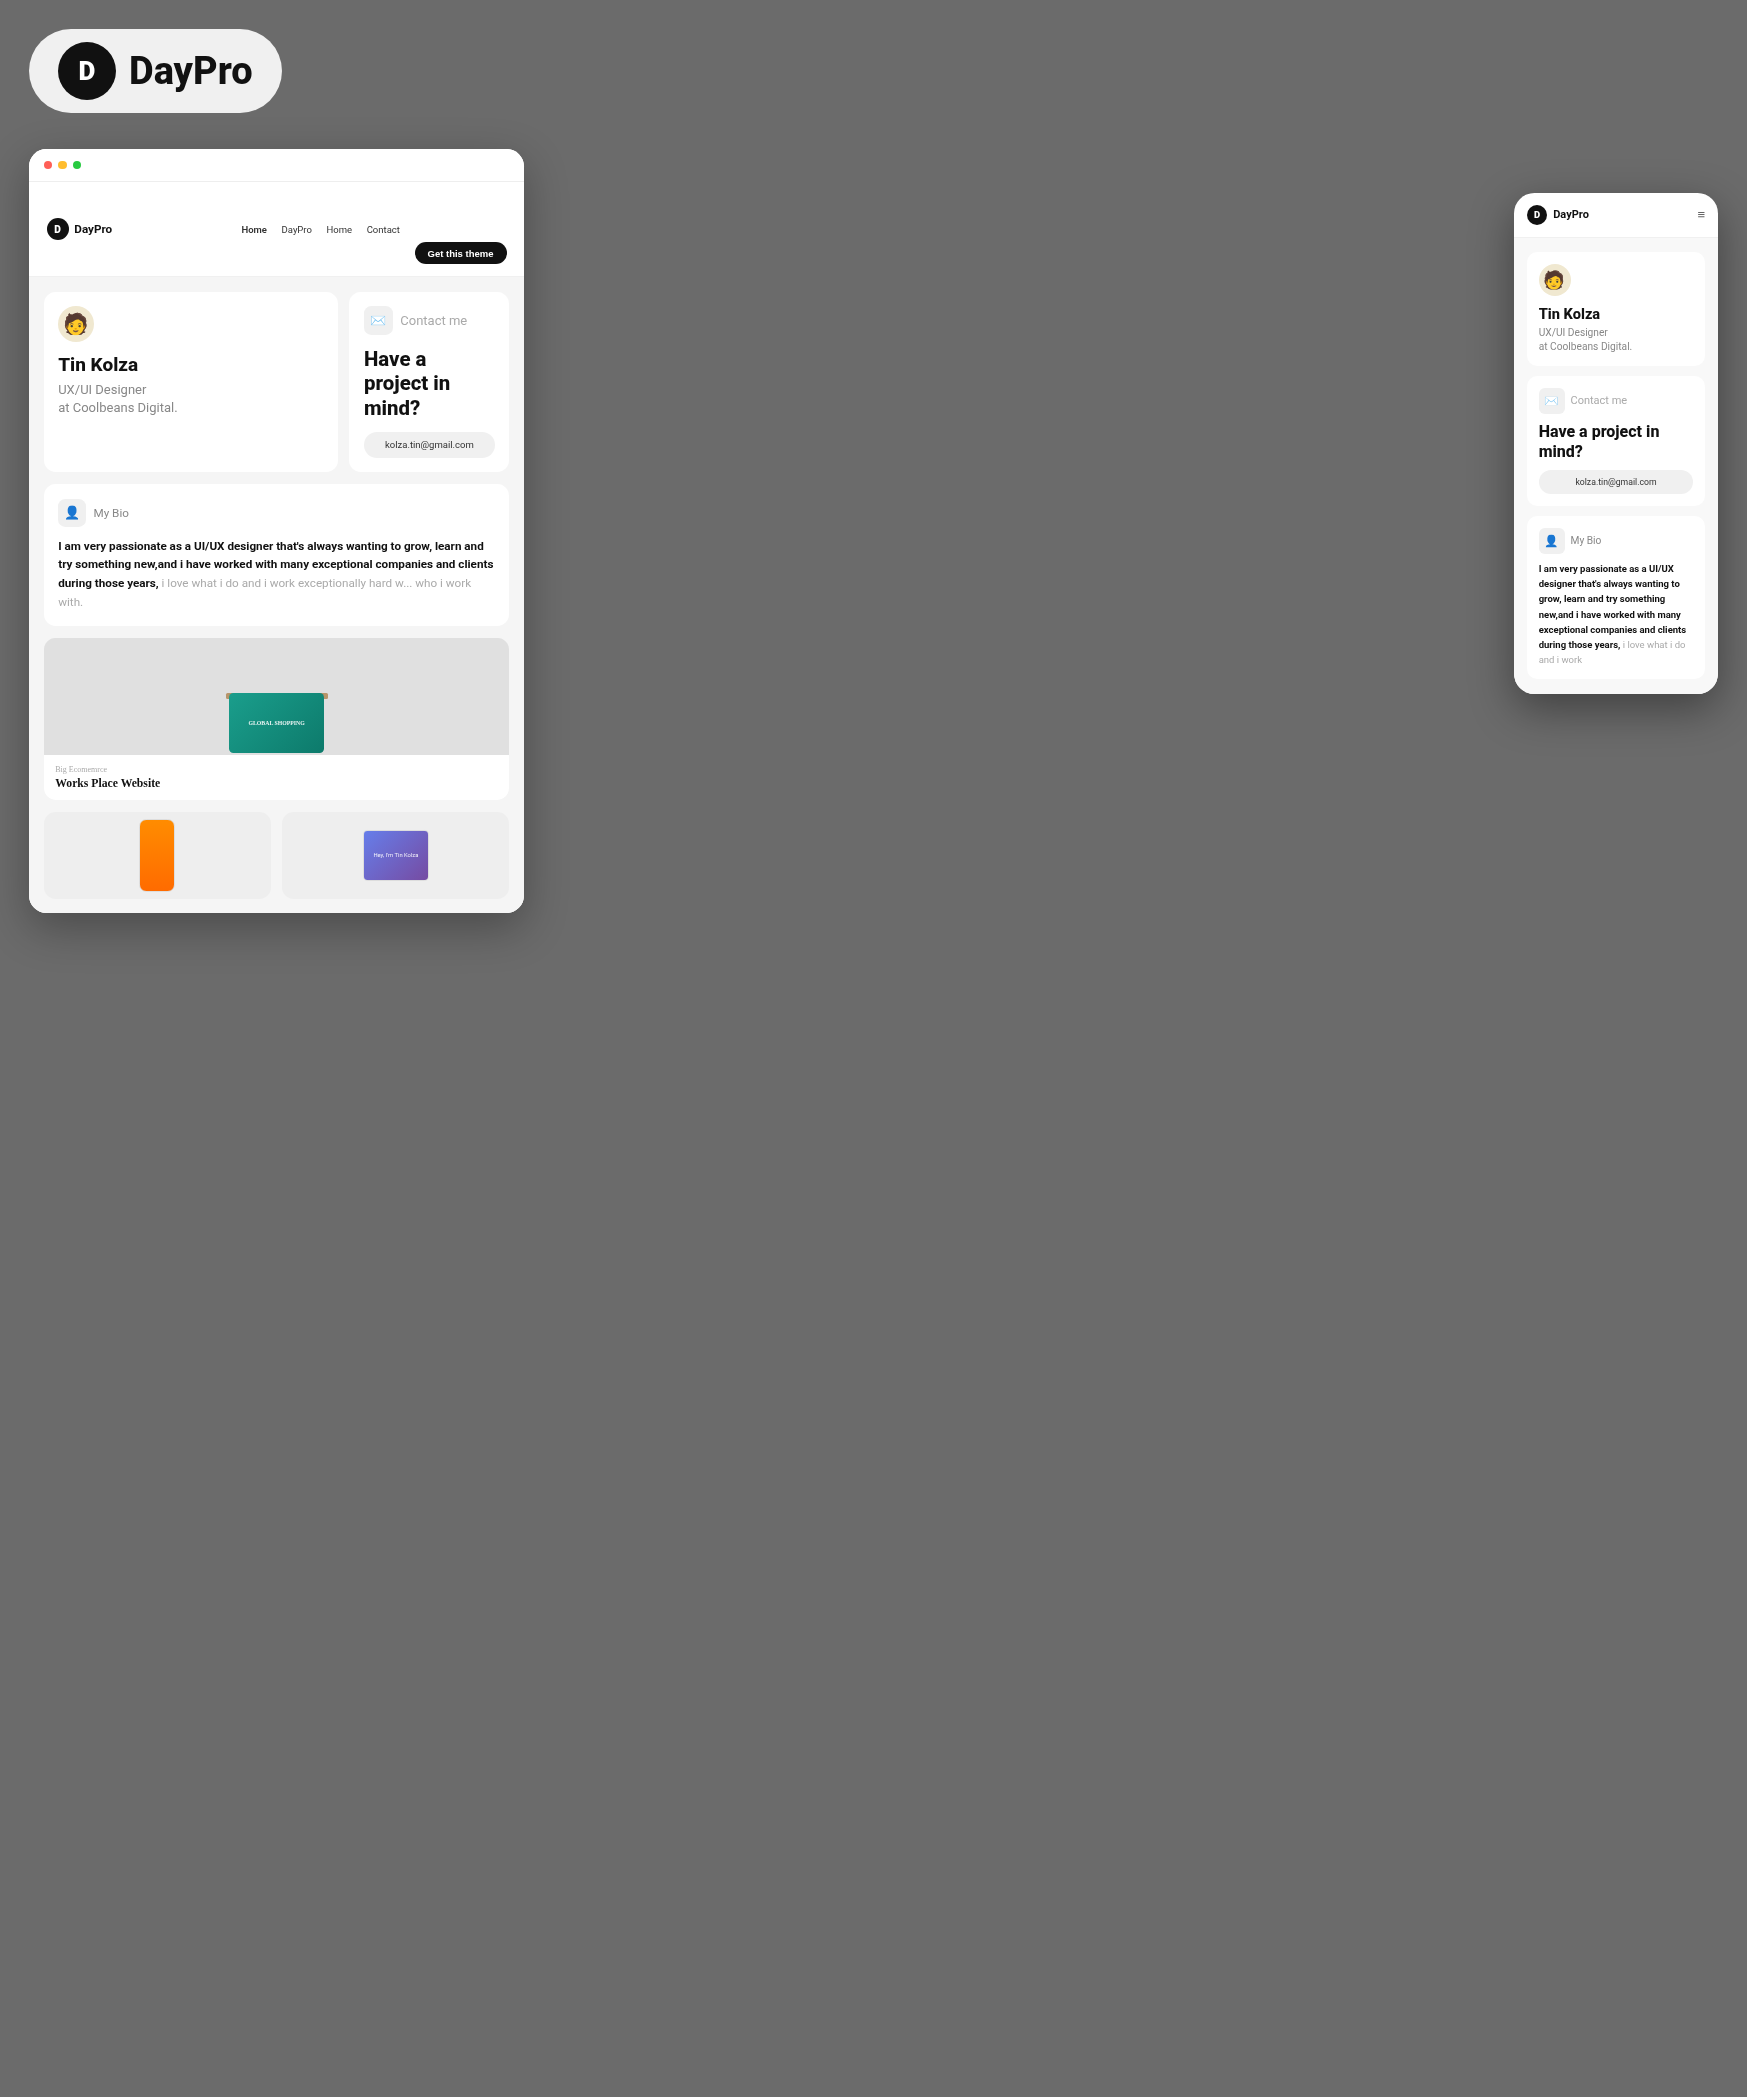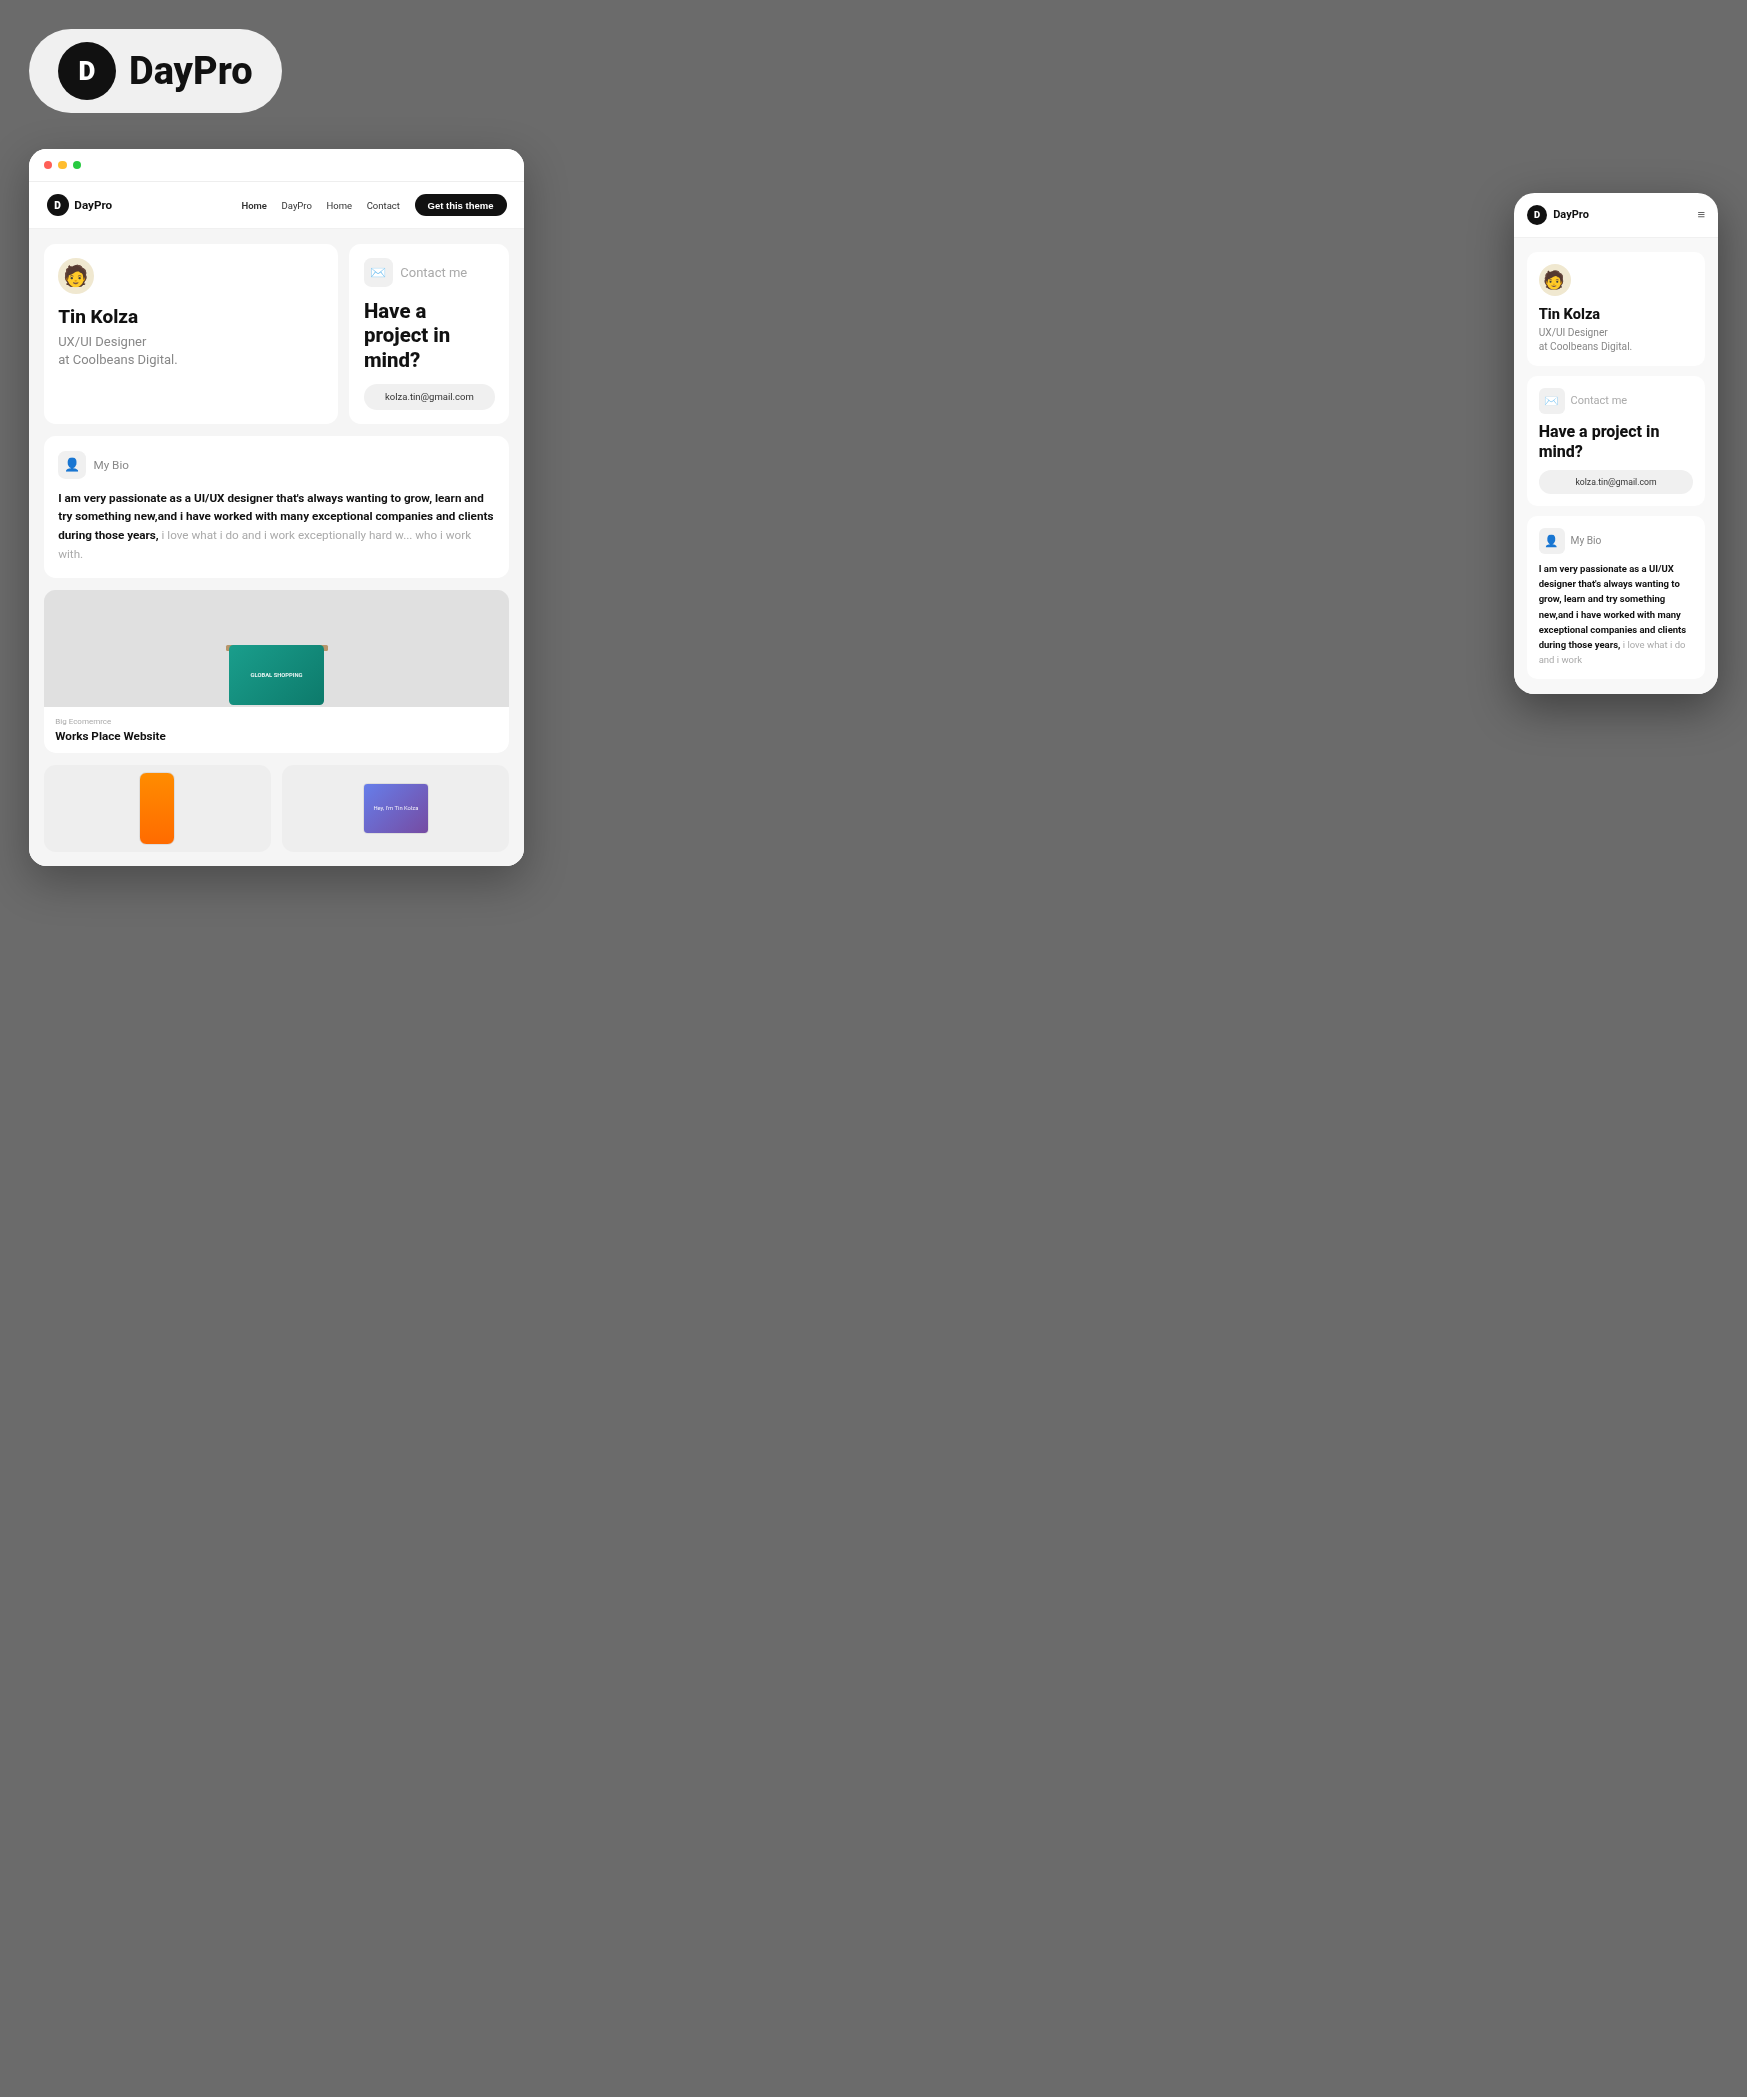--- a/index.html
+++ b/index.html
@@ -127,20 +127,21 @@
     .nav-link.active { font-weight: 600; }
     .nav-cta {
       background: #111;
       color: white;
       border: none;
       border-radius: 14.6px;
       padding: 5.8px 13px;
       font-size: 9.5px;
       font-weight: 600;
       cursor: pointer;
+      margin-top: 48px;
     }
 
     
     .desktop-content {
       padding: 14.6px;
       background: #f5f5f5;
       display: flex;
       flex-direction: column;
       gap: 11.7px;
     }
@@ -255,20 +256,21 @@
       color: #111;
     }
     .bio-text-light {
       color: #aaa;
     }
 
     
     .portfolio-row {
       display: flex;
       gap: 9px;
+      font-family: Liberation Serif, serif;
     }
     .portfolio-card {
       flex: 1;
       background: #eee;
       border-radius: 11.7px;
       overflow: hidden;
     }
     .portfolio-img {
       height: 117px;
       background: #e0e0e0;

